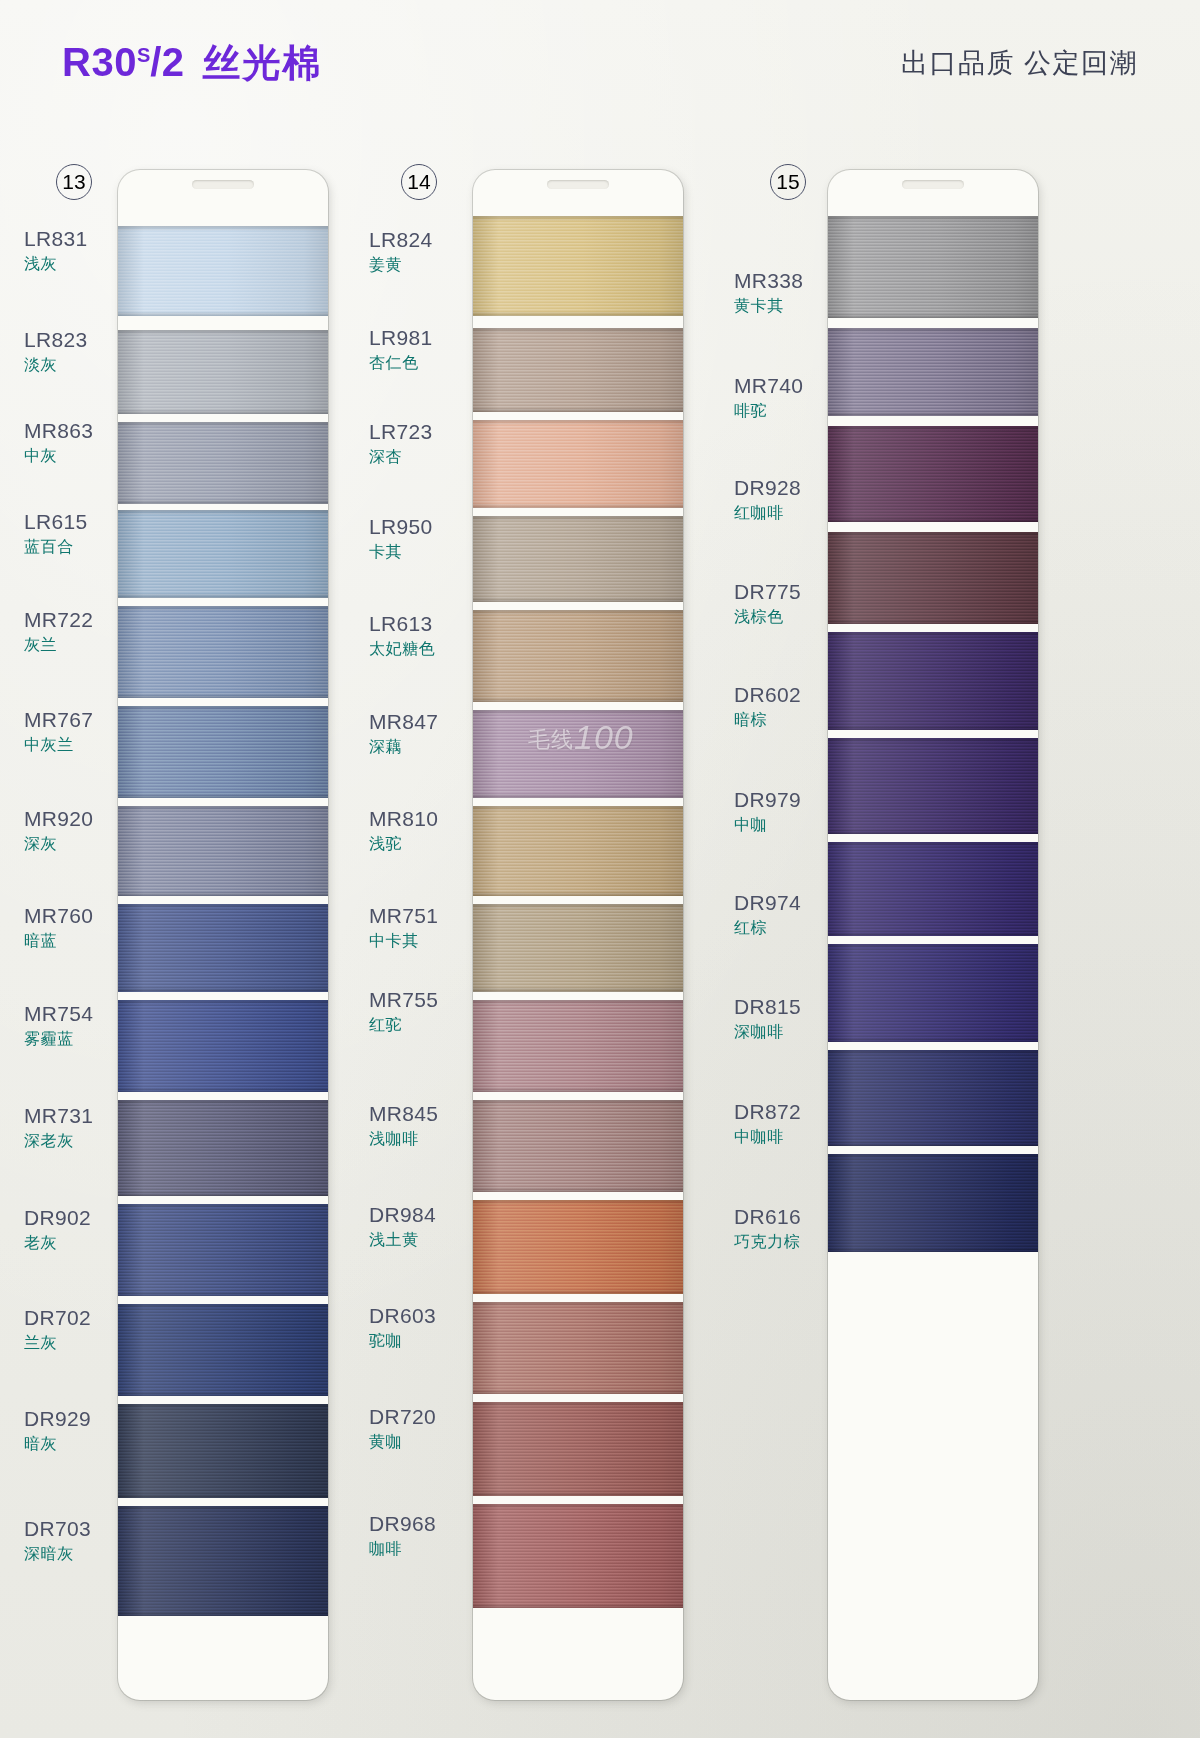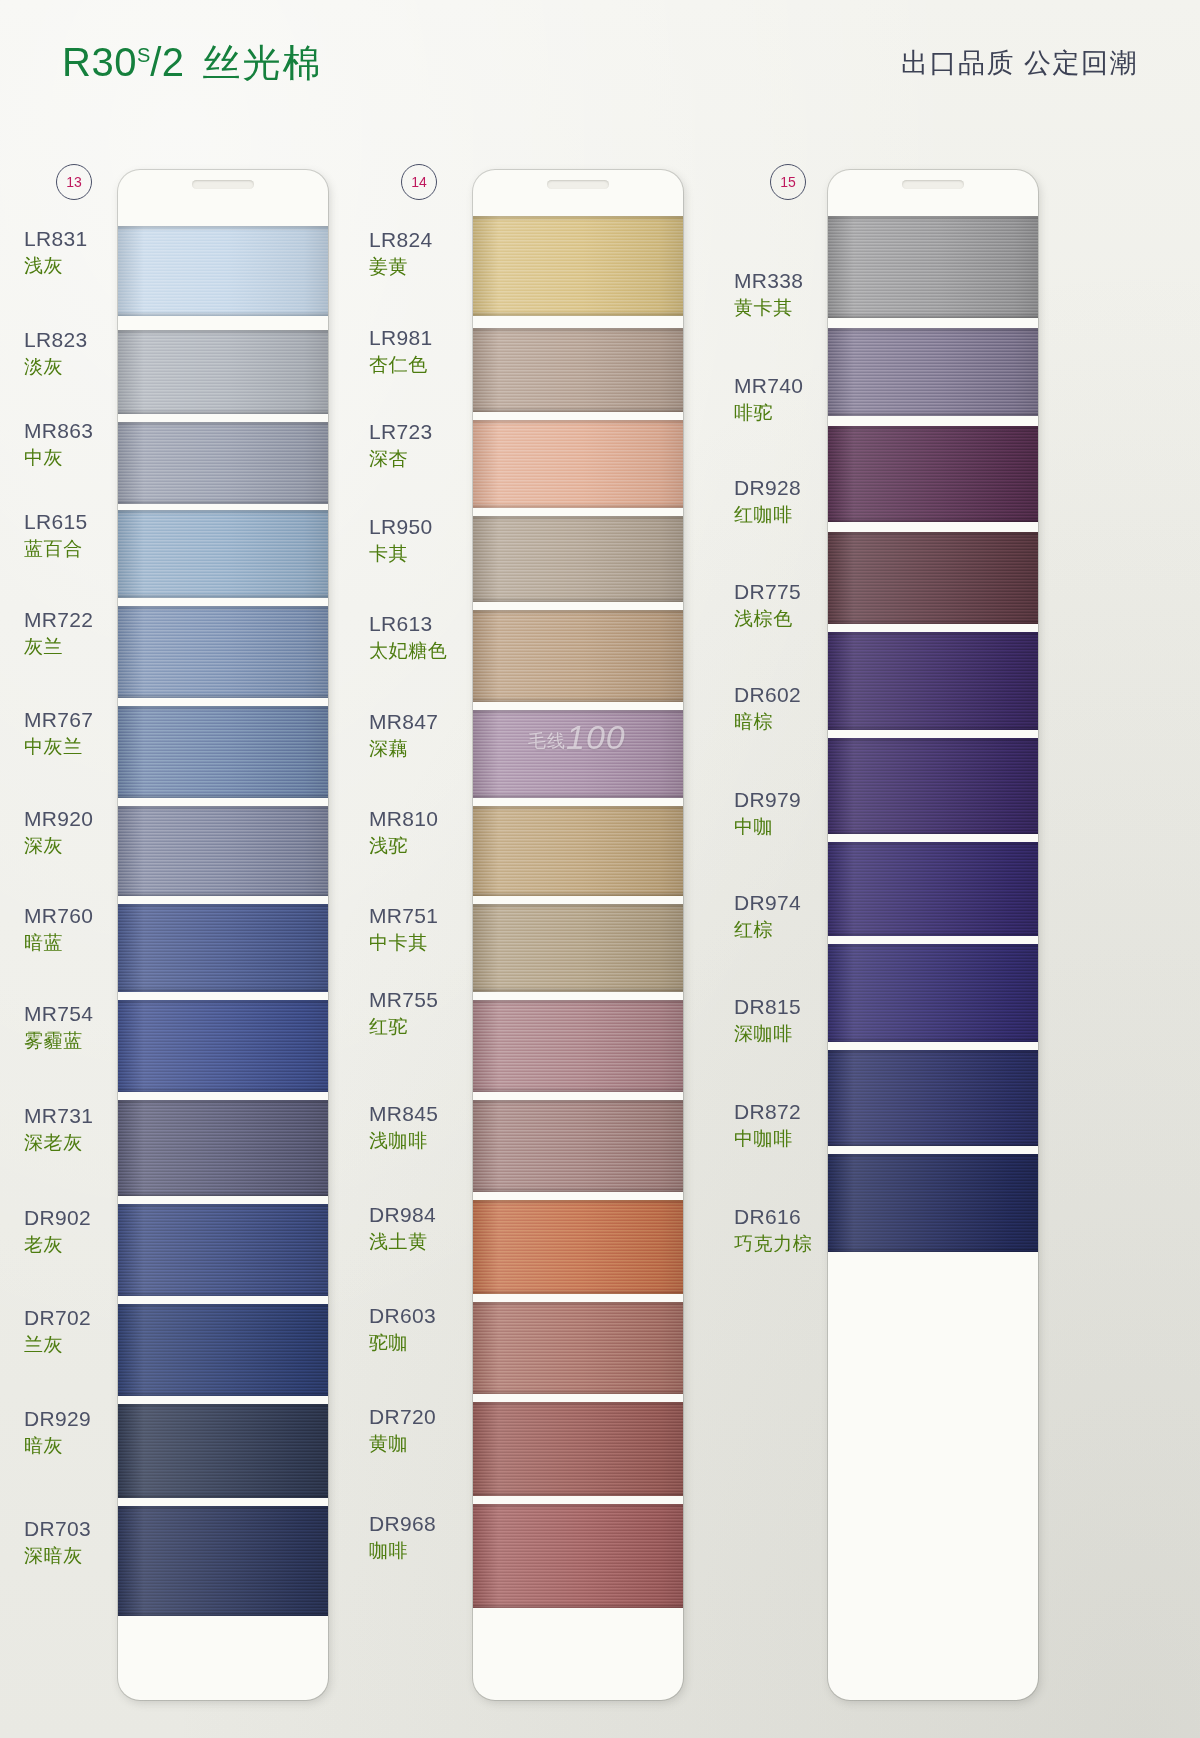--- a/index.html
+++ b/index.html
@@ -23,22 +23,22 @@
     background:
       radial-gradient(ellipse at 15% 8%, rgba(255,255,255,.55), rgba(255,255,255,0) 55%),
       radial-gradient(ellipse at 95% 100%, rgba(140,140,130,.18), rgba(0,0,0,0) 60%);
     pointer-events:none;
   }
 
   
   .header{position:absolute;left:0;top:0;width:1200px;height:150px;}
   .title-block{position:absolute;left:62px;top:42px;}
   .title-main{
-    font-size:40px;letter-spacing:.5px;color:#15803d;
-    white-space:nowrap;line-height:1;font-weight:400;
+    font-size:40px;letter-spacing:.5px;color:#6d28d9;
+    white-space:nowrap;line-height:1;font-weight:700;
   }
   .title-main .sup{font-size:20px;vertical-align:super;letter-spacing:0;}
   .title-main .cn{margin-left:18px;letter-spacing:2px;font-size:38px;}
   .title-sub{
     margin-top:12px;font-size:27px;letter-spacing:2.2px;
     color:#555a68;font-weight:300;white-space:nowrap;
   }
   .slogan{
     position:absolute;right:62px;top:44px;text-align:right;
     font-size:27px;line-height:1.45;letter-spacing:1.5px;color:#3d4255;
@@ -50,21 +50,21 @@
   .column{position:absolute;top:0;height:1588px;}
   .col-13{left:20px;width:330px;}
   .col-14{left:375px;width:330px;}
   .col-15{left:730px;width:345px;}
 
   .badge{
     position:absolute;top:14px;
     width:34px;height:34px;border-radius:50%;
     border:1.6px solid #4a5068;
     display:flex;align-items:center;justify-content:center;
-    font-size:14px;color:#be185d;background:transparent;
+    font-size:21px;color:#000000;background:transparent;
   }
   .col-13 .badge{left:36px;}
   .col-14 .badge{left:26px;}
   .col-15 .badge{left:40px;}
 
   
   .strip{
     position:absolute;top:20px;
     width:210px;height:1530px;
     border-radius:22px;
@@ -113,35 +113,35 @@
   .band .capBot{bottom:0;transform:rotate(180deg);}
 
   
   .label{
     position:absolute;width:92px;text-align:left;
     line-height:1.32;
   }
   .col-13 .label,.col-14 .label{left:0px;}
   .col-15 .label{left:0px;}
   .label .code{font-size:21px;color:#4c5166;letter-spacing:.3px;display:block;}
-  .label .name{font-size:19px;color:#4d7c0f;letter-spacing:.6px;display:block;}
+  .label .name{font-size:16px;color:#0f766e;letter-spacing:.6px;display:block;}
 
   .col-13 .label{left:4px;}
   .col-14 .label{left:-6px;}
   .col-15 .label{left:4px;margin-top:46px;}
 
   
   .watermark{
     position:absolute;left:528px;top:718px;
     font-size:34px;color:rgba(255,255,255,.55);
     font-style:italic;letter-spacing:1px;
     text-shadow:0 1px 2px rgba(0,0,0,.12);
     pointer-events:none;user-select:none;
   }
-  .watermark .wm-cn{font-size:18px;font-style:normal;vertical-align:2px;}
+  .watermark .wm-cn{font-size:22px;font-style:normal;vertical-align:2px;}
 </style>
 </head>
 <body>
 
 <div class="paper"></div>
 
 <div class="header">
   <div class="title-block">
     <div class="title-main"><span>R30</span><span class="sup">S</span><span>/2</span><span class="cn">丝光棉</span></div>
   </div>

